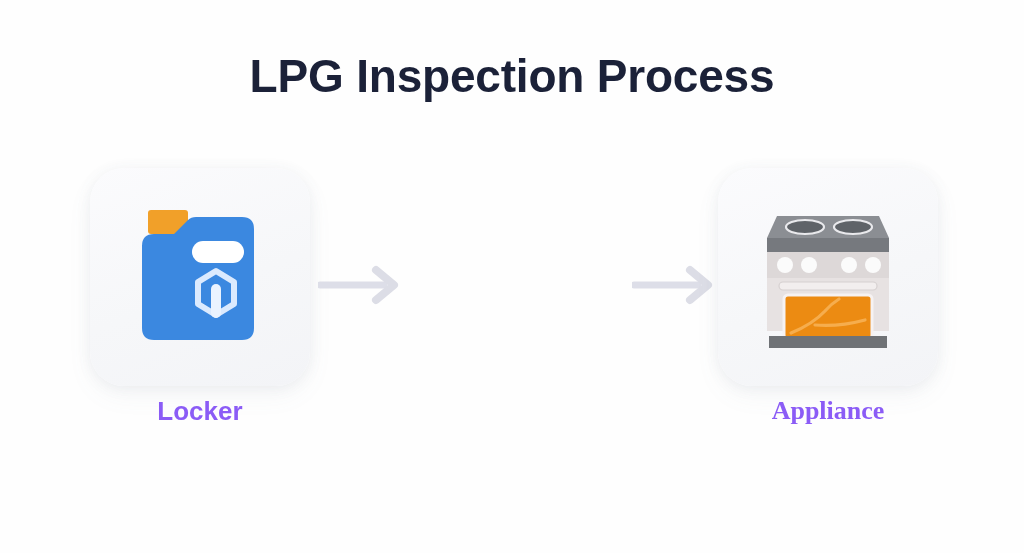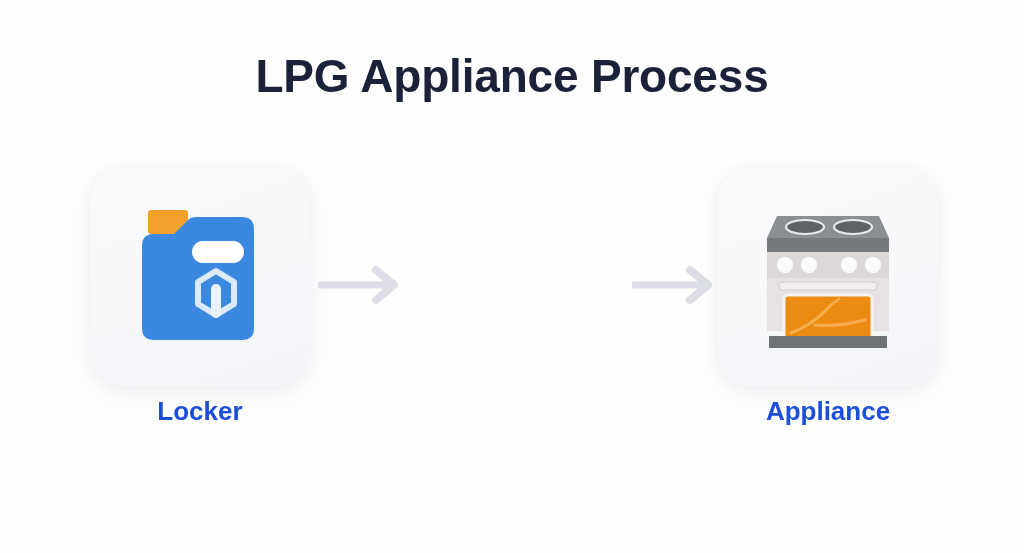--- a/index.html
+++ b/index.html
@@ -48,21 +48,21 @@
   }
 
   .step {
     position: absolute;
     top: 0;
     width: 220px;
     height: 270px;
   }
   .step-1 { left: 90px; }
   .step-2 { left: 405px; }
-  .step-3 { left: 718px; }
+  .step-3 { left: 718px; font-family: Liberation Serif, serif; }
 
   .card {
     position: relative;
     width: 220px;
     height: 218px;
     border-radius: 34px;
     background: linear-gradient(160deg, #fbfbfd 0%, #f6f7f9 55%, #f3f4f7 100%);
     box-shadow: 0 2px 14px rgba(120, 128, 150, 0.10),
                 0 10px 26px rgba(120, 128, 150, 0.06);
     overflow: hidden;
@@ -77,40 +77,40 @@
   }
 
   .label {
     position: absolute;
     top: 228px;
     left: 0;
     width: 220px;
     text-align: center;
     font-size: 26px;
     font-weight: 600;
-    color: #1d4ed8;
+    color: #8b5cf6;
     white-space: nowrap;
   }
 
   
   .arrow {
     position: absolute;
     top: 96px;
     width: 92px;
     height: 42px;
   }
   .arrow-1 { left: 318px; }
   .arrow-2 { left: 632px; }
 </style>
 </head>
 <body>
 
 <div class="page">
 
-  <div class="title">LPG Appliance Process</div>
+  <div class="title">LPG Inspection Process</div>
 
   <div class="flow">
 
     <div class="step step-1">
       <div class="card">
         <div class="icon-wrap">
           <svg width="140" height="150" viewBox="0 0 140 150">
 
             <rect x="18" y="8" width="40" height="24" rx="3" fill="#f1a029"></rect>
 

